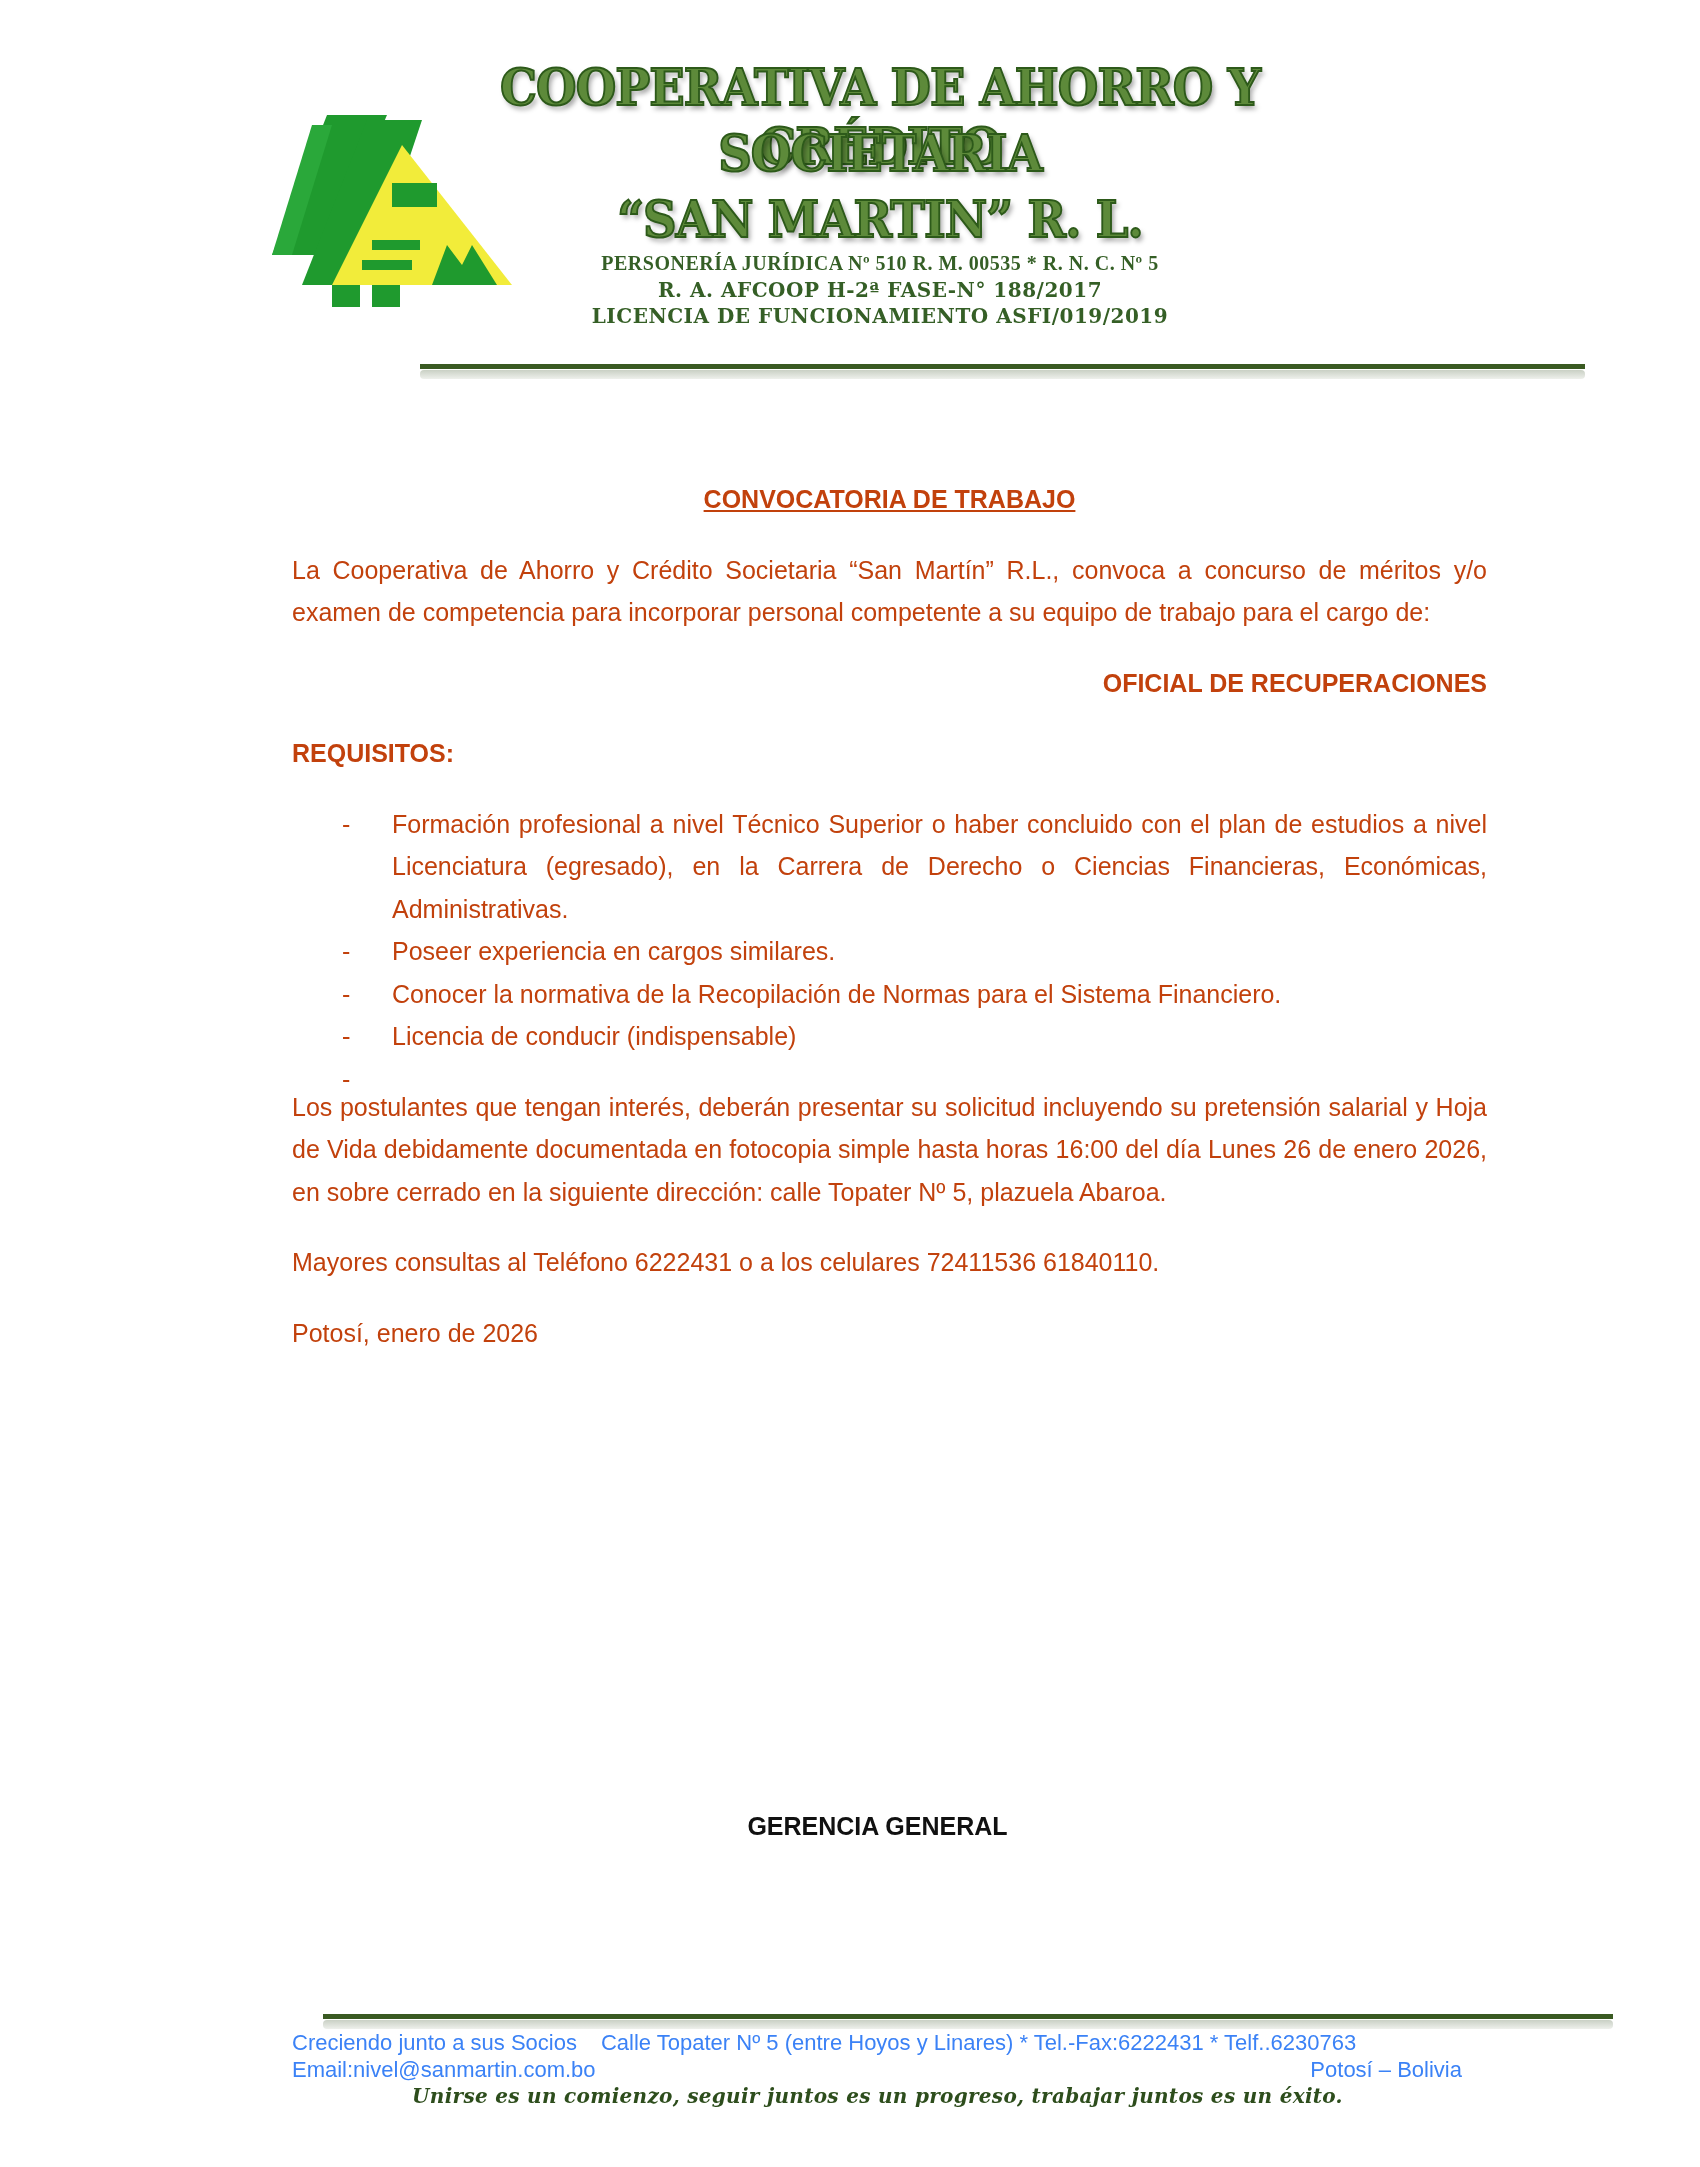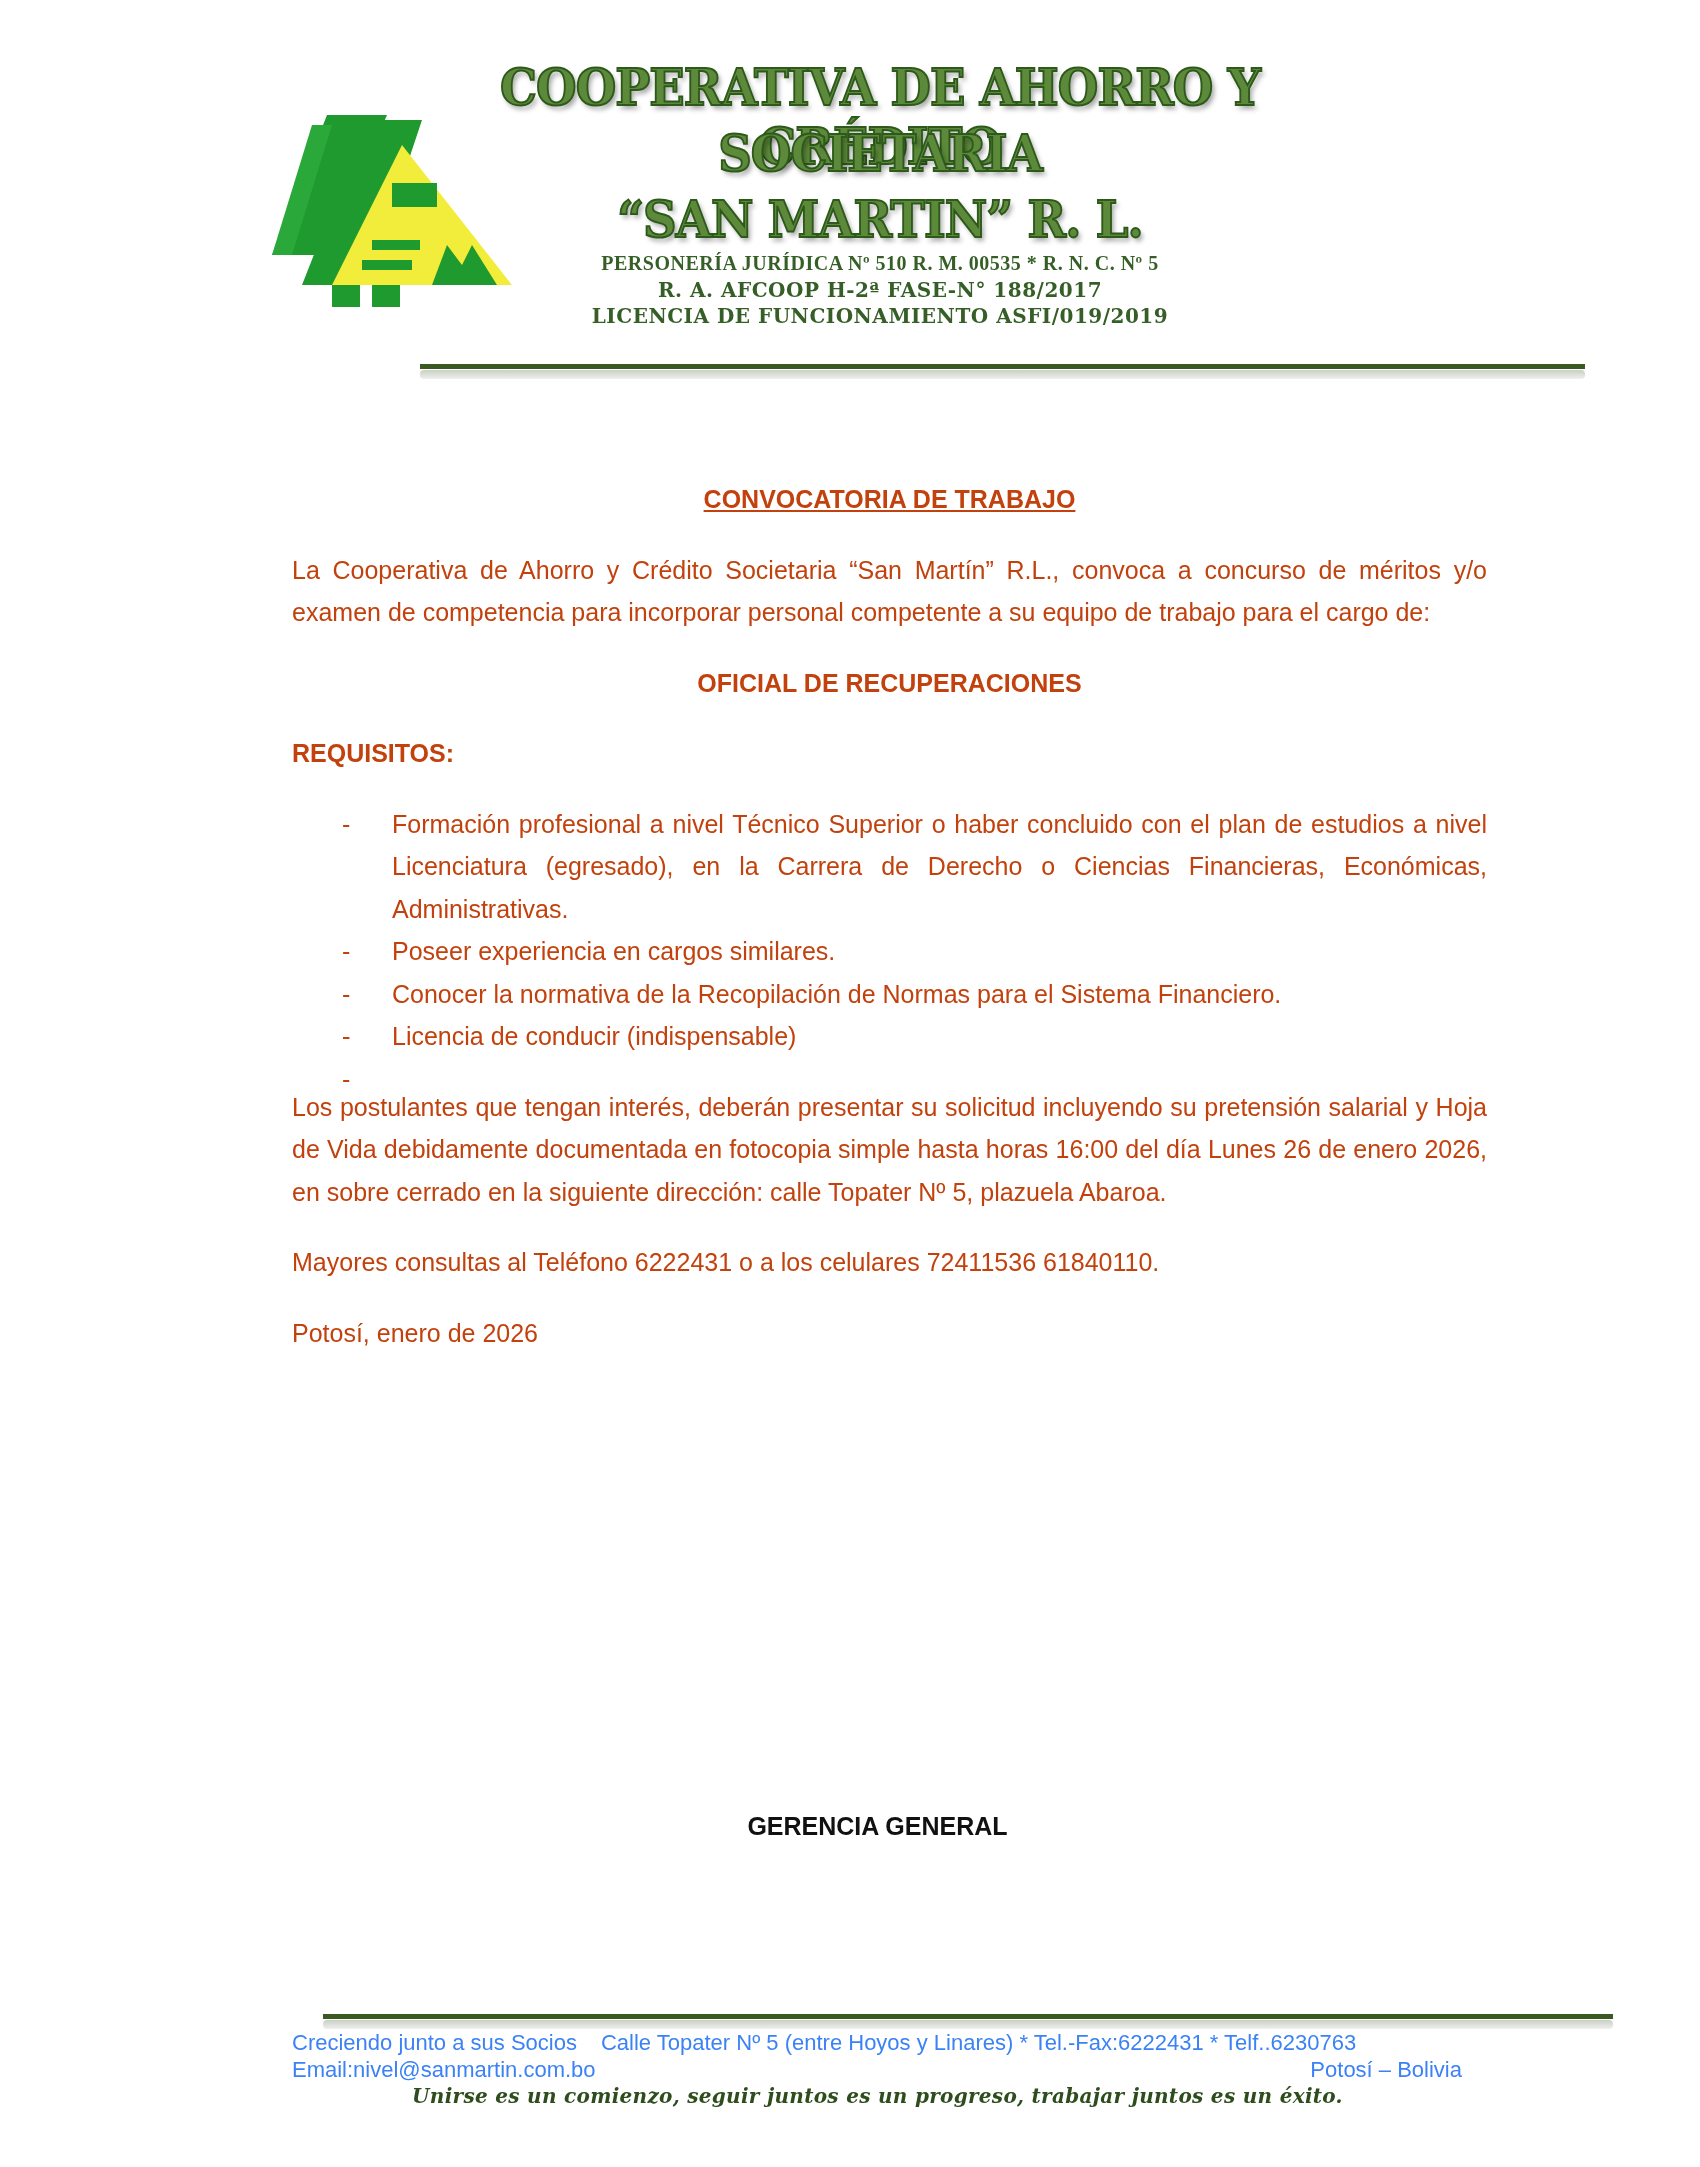--- a/index.html
+++ b/index.html
@@ -33,21 +33,21 @@
     .rule-top-shadow {
       position: absolute; left: 420px; top: 370px; width: 1165px; height: 9px;
       background: linear-gradient(#c9d0c4, #eef0ec);
       border-radius: 4px;
     }
 
     
     .content { position: absolute; left: 292px; top: 478px; width: 1195px; font-family: "Liberation Sans", sans-serif; font-size: 25px; line-height: 42.5px; color: #c2410c; }
     .title { text-align: center; font-weight: bold; text-decoration: underline; font-size: 25px; margin-bottom: 28px; }
     .para { text-align: justify; margin-bottom: 28px; margin-top: 19px; }
-    .job { text-align: center; font-weight: bold; margin-bottom: 28px; }
+    .job { text-align: right; font-weight: bold; margin-bottom: 28px; }
     .req-title { font-weight: bold; margin-bottom: 28px; }
     .req-list { list-style: none; margin-bottom: 28px; }
     .req-item { position: relative; padding-left: 100px; text-align: justify; }
     .req-item .dash { position: absolute; left: 50px; top: 0; }
     .signature { position: absolute; left: 280px; top: 1812px; width: 1195px; text-align: center; font-weight: bold; font-size: 25px; font-family: "Liberation Sans", sans-serif; }
 
     
     .rule-bottom { position: absolute; left: 323px; top: 2014px; width: 1290px; height: 5px; background: #3a5a22; }
     .rule-bottom-shadow { position: absolute; left: 323px; top: 2020px; width: 1290px; height: 9px; background: linear-gradient(#c9d0c4, #eef0ec); border-radius: 4px; }
     .footer-line { position: absolute; left: 292px; width: 1170px; font-family: "Liberation Sans", sans-serif; font-size: 22px; color: #3b82f6; }

